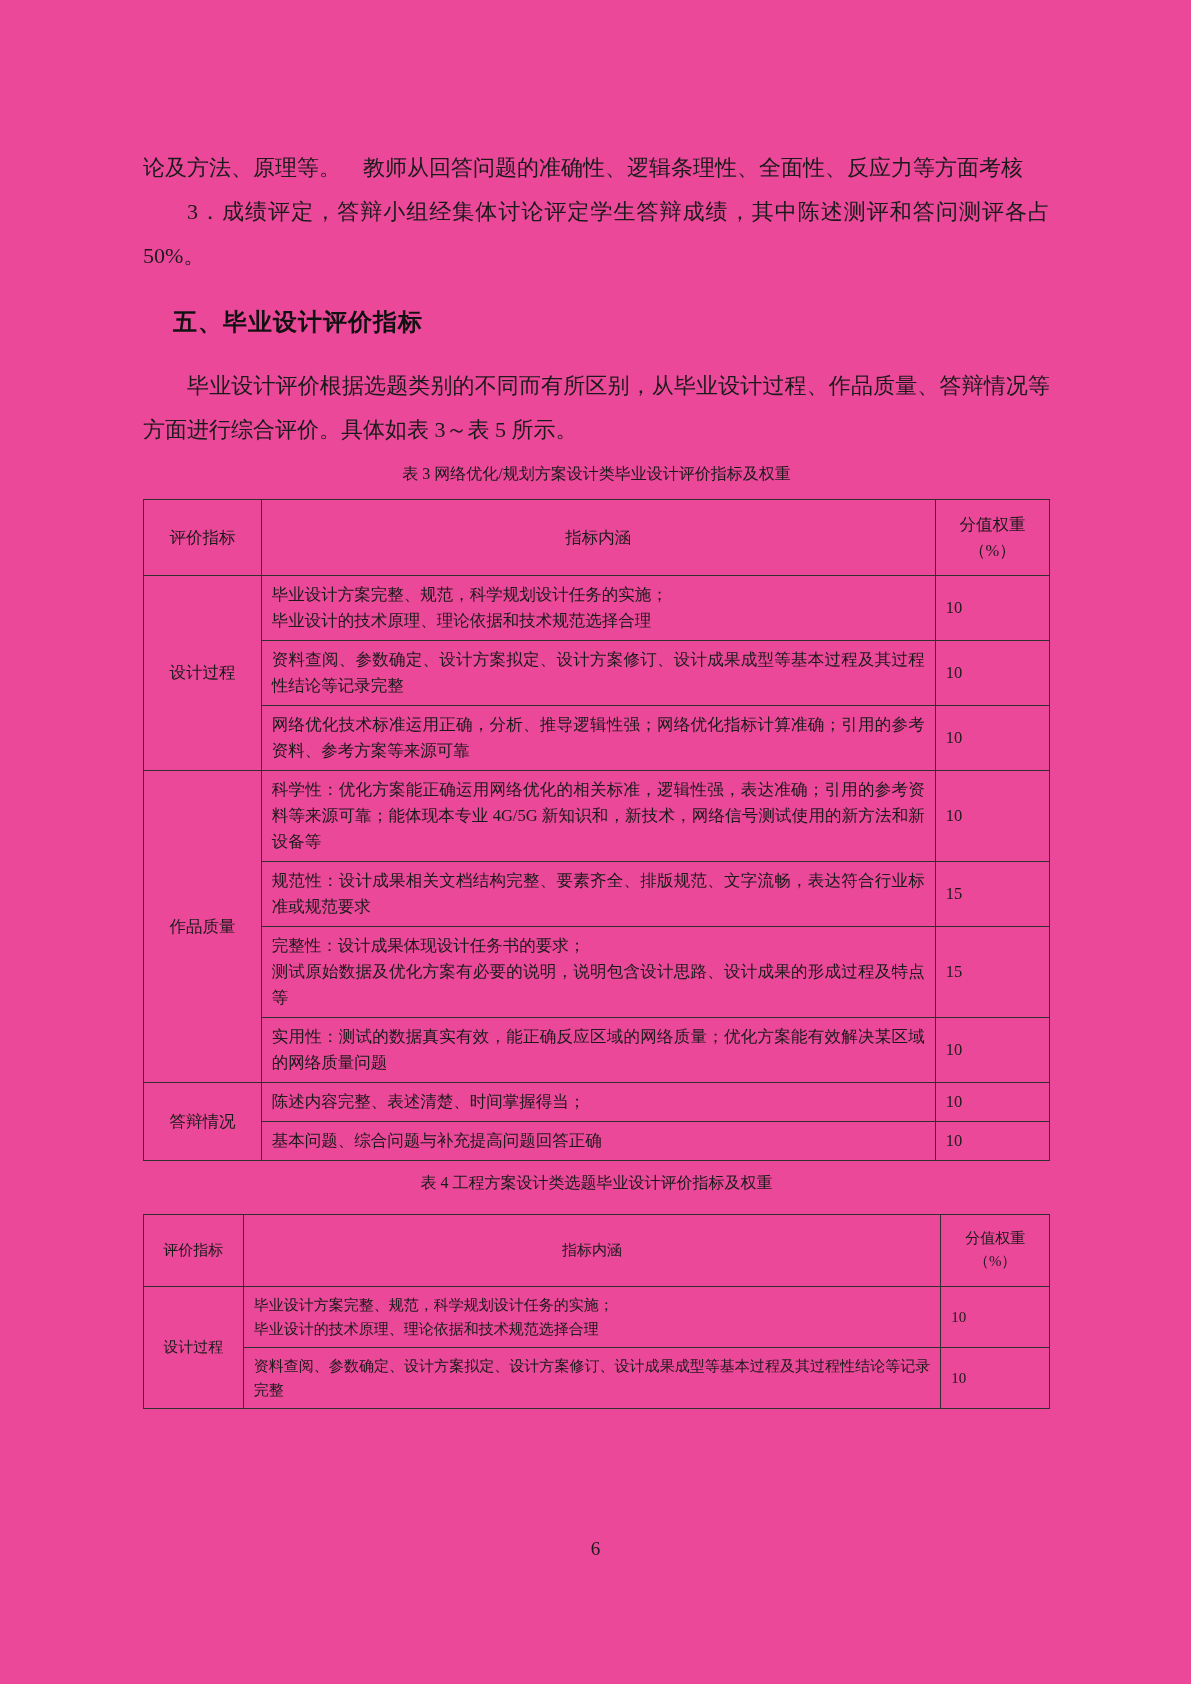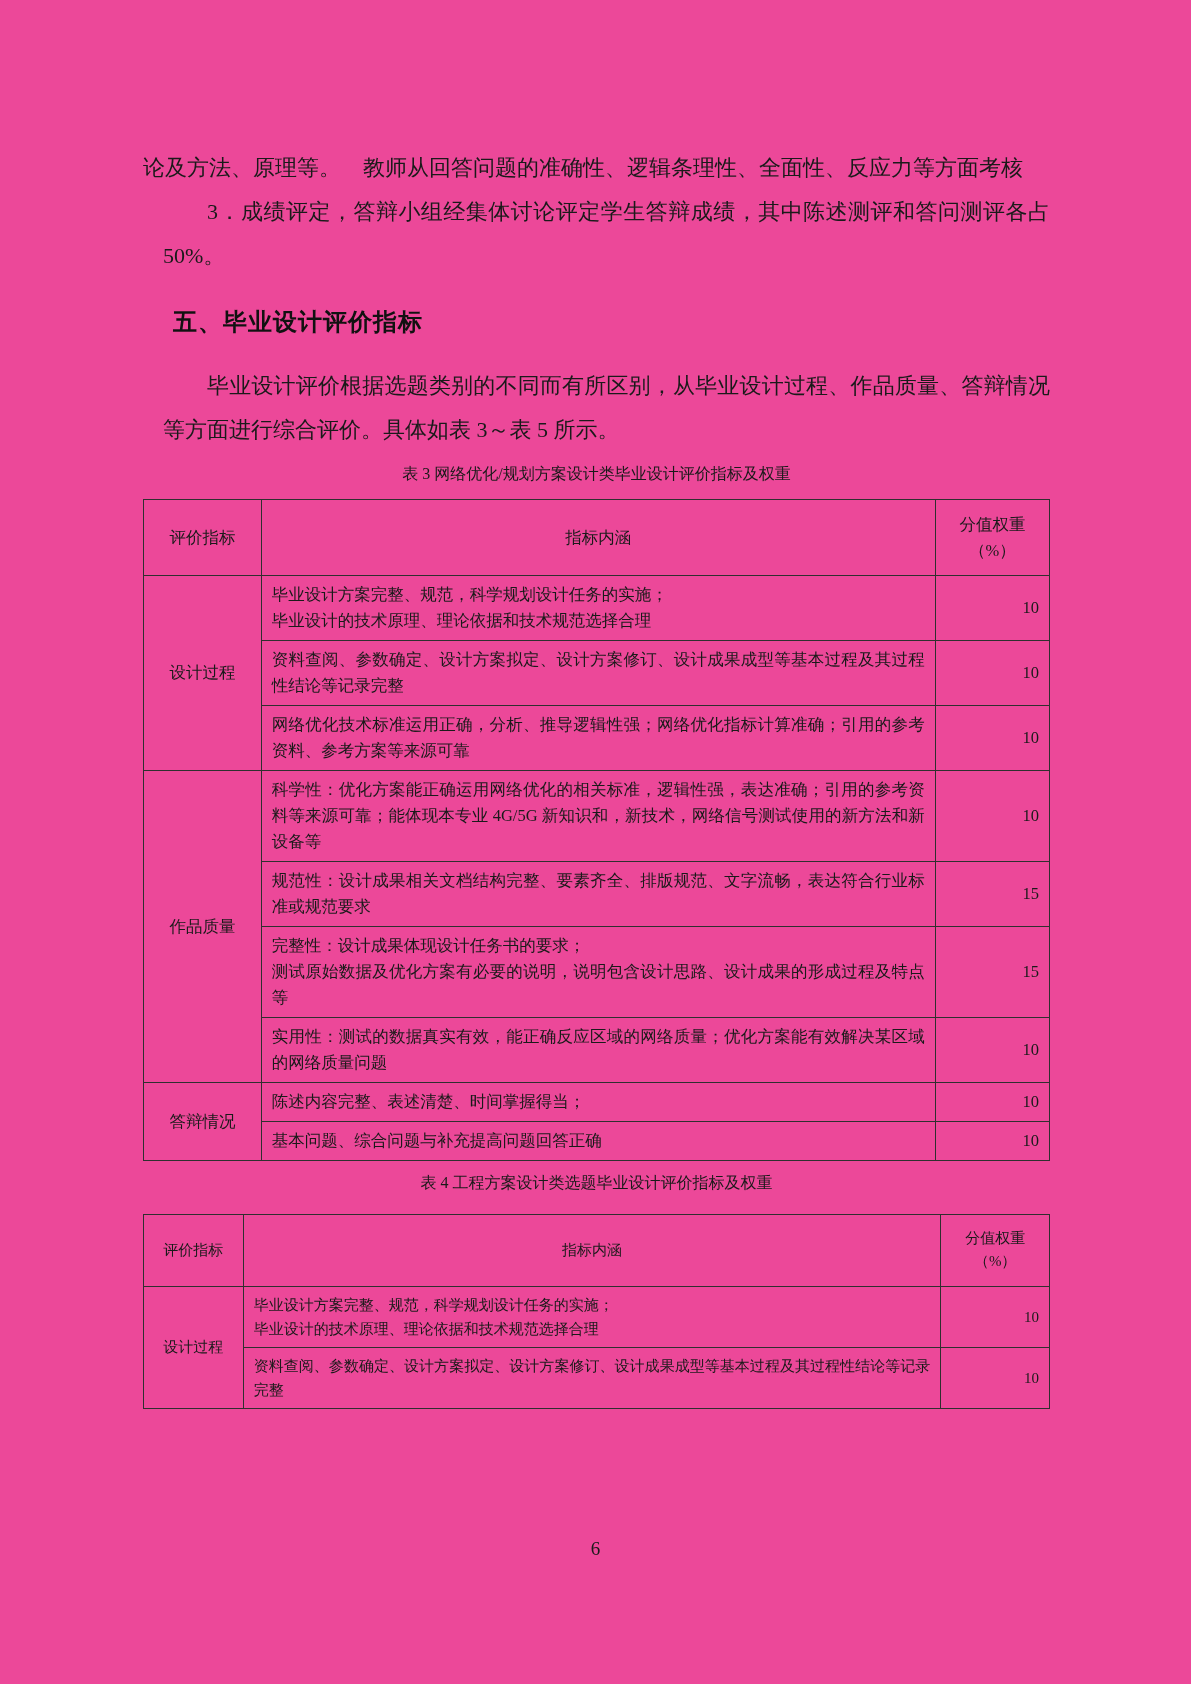--- a/index.html
+++ b/index.html
@@ -21,21 +21,21 @@
     left: 143px;
     top: 146px;
     width: 907px;
   }
   p.body-text {
     font-size: 22px;
     line-height: 2.0;
     text-align: justify;
     margin: 0;
   }
-  p.indent { text-indent: 2em; margin-left: 20px; }
+  p.indent { text-indent: 2em; }
 
   h2.section-heading {
     font-family: "Liberation Sans", "DejaVu Sans", sans-serif;
     font-size: 24px;
     font-weight: bold;
     color: #111111;
     margin: 28px 0 26px 30px;
     letter-spacing: 1px;
   }
 
@@ -65,21 +65,21 @@
   table.eval-table th {
     text-align: center;
     padding-top: 12px;
     padding-bottom: 12px;
   }
   td.group-cell  { text-align: center; }
   td.content-cell {
     text-align: justify;
     white-space: pre-line;
   }
-  td.weight-cell { text-align: right; }
+  td.weight-cell { text-align: left; }
   td.cell-cut { border-bottom: none; }
 
   .weight-head-line { display: block; text-align: center; line-height: 1.55; }
 
   .page-number {
     position: absolute;
     left: 0;
     right: 0;
     top: 1538px;
     text-align: center;

